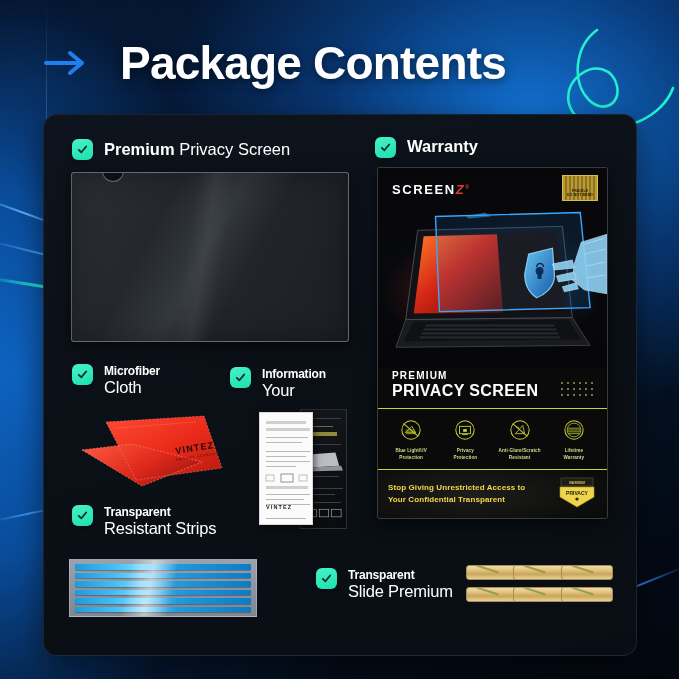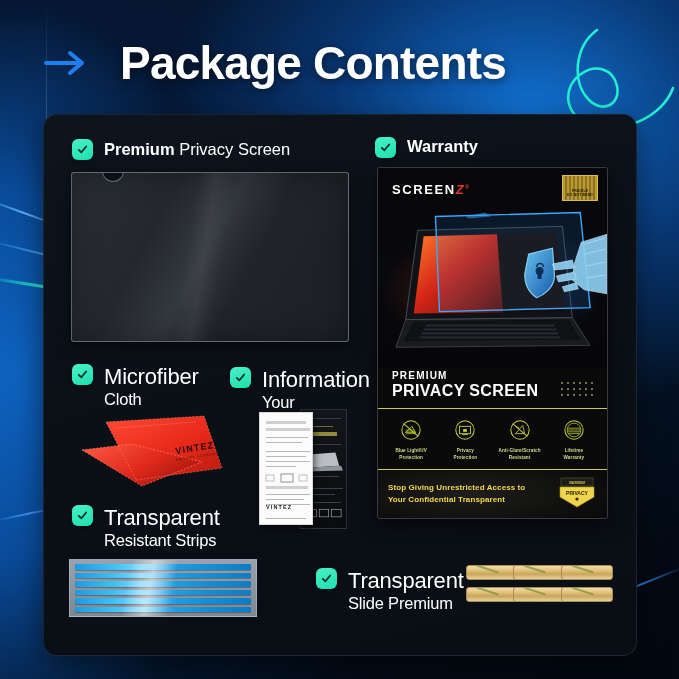--- a/index.html
+++ b/index.html
@@ -66,21 +66,21 @@
   .check-row { position: absolute; display: flex; align-items: flex-start; gap: 11px; }
   .checkbox {
     width: 21px; height: 21px; flex: none;
     border-radius: 6px;
     background: linear-gradient(160deg,#49f2c8,#1ce0ae);
     display: flex; align-items: center; justify-content: center;
     box-shadow: 0 1px 4px rgba(0,0,0,0.4);
   }
   .checkbox svg { width: 13px; height: 13px; }
   .lbl { color: #ffffff; line-height: 1.18; }
-  .lbl .l1 { font-size: 22px; font-weight: normal; display:block; letter-spacing:-0.2px; }
+  .lbl .l1 { font-size: 12px; font-weight: bold; display:block; letter-spacing:-0.2px; }
   .lbl .l2 { font-size: 16.5px; font-weight: normal; display:block; letter-spacing:-0.2px; }
   .lbl.inline { font-size: 16.5px; white-space: nowrap; }
   .lbl.inline .b { font-weight: bold; }
   .lbl.inline .n { font-weight: normal; }
 
   
   .r-premium    { left: 72px;  top: 139px; align-items: center; }
   .r-packaging  { left: 375px; top: 137px; }
   .r-microfiber { left: 72px;  top: 364px; }
   .r-install    { left: 230px; top: 367px; }

